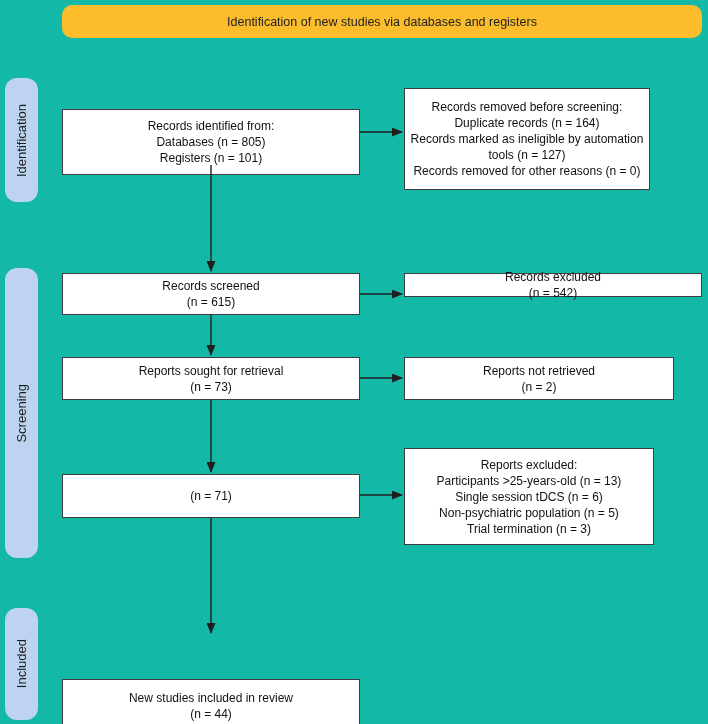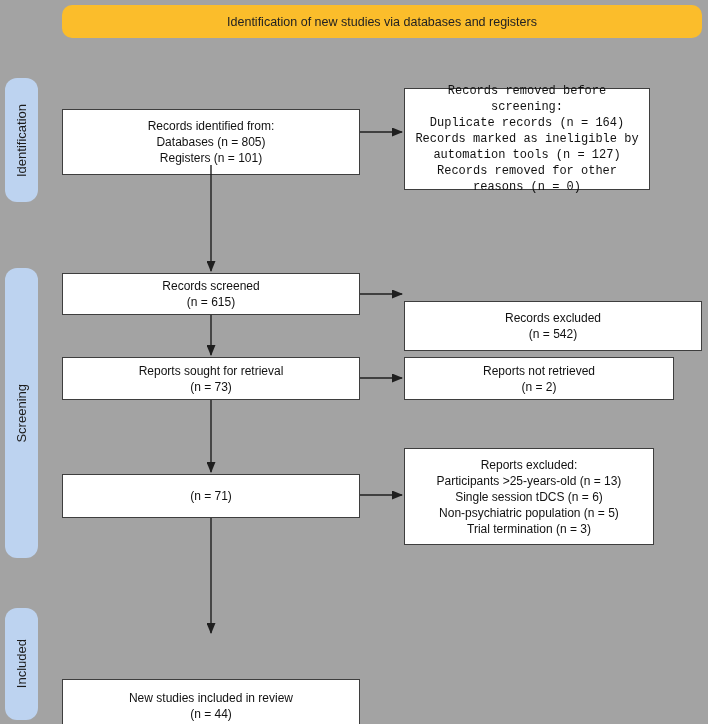--- a/index.html
+++ b/index.html
@@ -5,21 +5,21 @@
   html, body {
     margin: 0;
     padding: 0;
     background: #ffffff;
     font-family: "Liberation Sans", sans-serif;
   }
   .page {
     position: relative;
     width: 708px;
     height: 724px;
-    background: #a3a3a3;
+    background: #14b8a6;
     overflow: hidden;
   }
   .banner {
     position: absolute;
     left: 62px; top: 5px;
     width: 640px; height: 33px;
     background: var(--banner-bg, #FBBD2B);
     border-radius: 10px;
     display: flex;
     align-items: center;
@@ -101,27 +101,27 @@
       <div>(n = 73)</div>
     </div>
   <div class="box" style="left:62px; top:474px; width:298px; height:44px;">
       <div>(n = 71)</div>
     </div>
   <div class="box" style="left:62px; top:635px; width:298px; height:54px;margin-top:44px;">
       <div>New studies included in review</div>
       <div>(n = 44)</div>
     </div>
 
-  <div class="box" style="left:404px; top:88px;  width:246px; height:102px;font-family:Liberation Mono, monospace;">
+  <div class="box" style="left:404px; top:88px;  width:246px; height:102px;">
       <div>Records removed before screening:</div>
       <div>Duplicate records (n = 164)</div>
       <div>Records marked as ineligible by automation tools (n = 127)</div>
       <div>Records removed for other reasons (n = 0)</div>
     </div>
-  <div class="box" style="left:404px; top:273px; width:298px; height:50px;margin-top:28px;">
+  <div class="box" style="left:404px; top:273px; width:298px; height:24px;">
       <div>Records excluded</div>
       <div>(n = 542)</div>
     </div>
   <div class="box" style="left:404px; top:357px; width:270px; height:43px;">
       <div>Reports not retrieved</div>
       <div>(n = 2)</div>
     </div>
   <div class="box" style="left:404px; top:448px; width:250px; height:97px;">
       <div>Reports excluded:</div>
       <div>Participants &gt;25-years-old (n = 13)</div>

